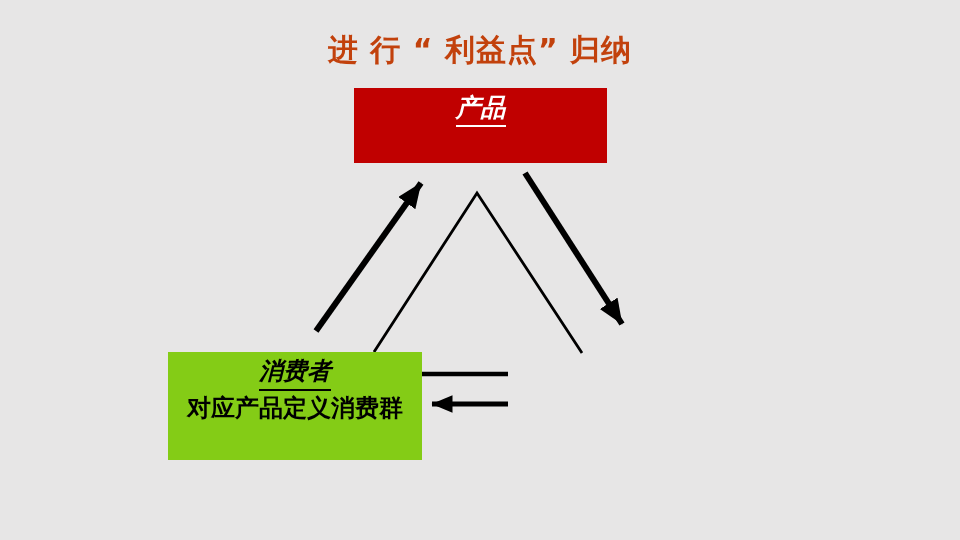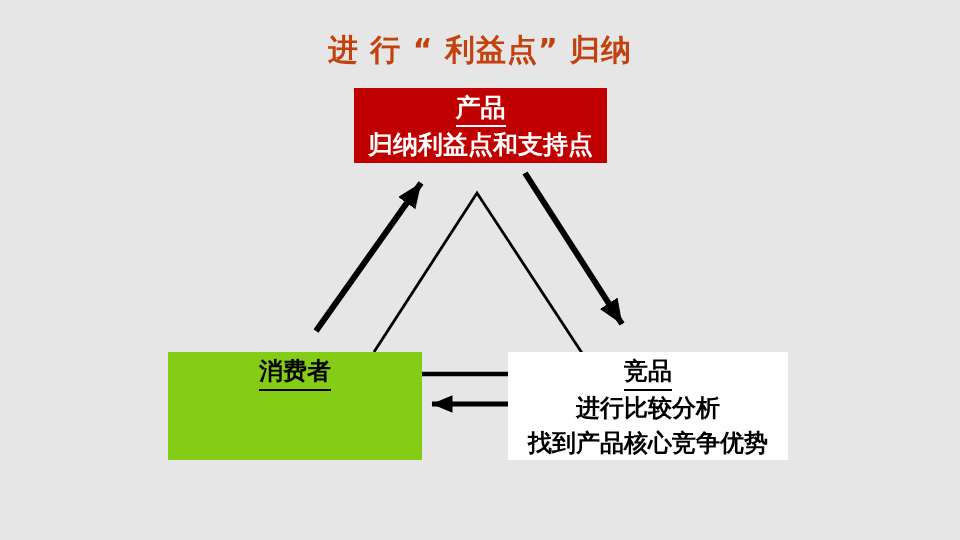--- a/index.html
+++ b/index.html
@@ -72,20 +72,21 @@
     background: #FFFFFF;
     color: #000000;
     font-size: 24px;
     line-height: 35px;
     padding-top: 2px;
   }
   .node-heading {
     display: inline-block;
     border-bottom: 2px solid currentColor;
     padding-bottom: 0px;
+    font-style: italic;
   }
 </style>
 </head>
 <body>
 
 <div class="slide">
 
   <div class="slide-title">进 行 “ 利益点” 归纳</div>
 
   <svg class="connector-layer" width="960" height="540" viewBox="0 0 960 540" xmlns="http://www.w3.org/2000/svg">
@@ -103,30 +104,23 @@
 
     <line x1="422" y1="374" x2="508" y2="374" stroke="#000000" stroke-width="4.5"></line>
 
     <line x1="508" y1="404" x2="432" y2="404" stroke="#000000" stroke-width="5" marker-end="url(#arrowhead)"></line>
   </svg>
 
   <div class="node node-product">
     <div>
       <span class="node-heading">产品</span>
     </div>
-    <div>归纳利益点和支持点</div>
   </div>
 
   <div class="node node-consumer">
     <div>
       <span class="node-heading">消费者</span>
     </div>
+    <div>对应产品定义消费群</div>
   </div>
 
-  <div class="node node-competitor">
-    <div>
-      <span class="node-heading">竞品</span>
-    </div>
-    <div>进行比较分析</div>
-    <div>找到产品核心竞争优势</div>
-  </div>
 
 </div>
 
 </body></html>

